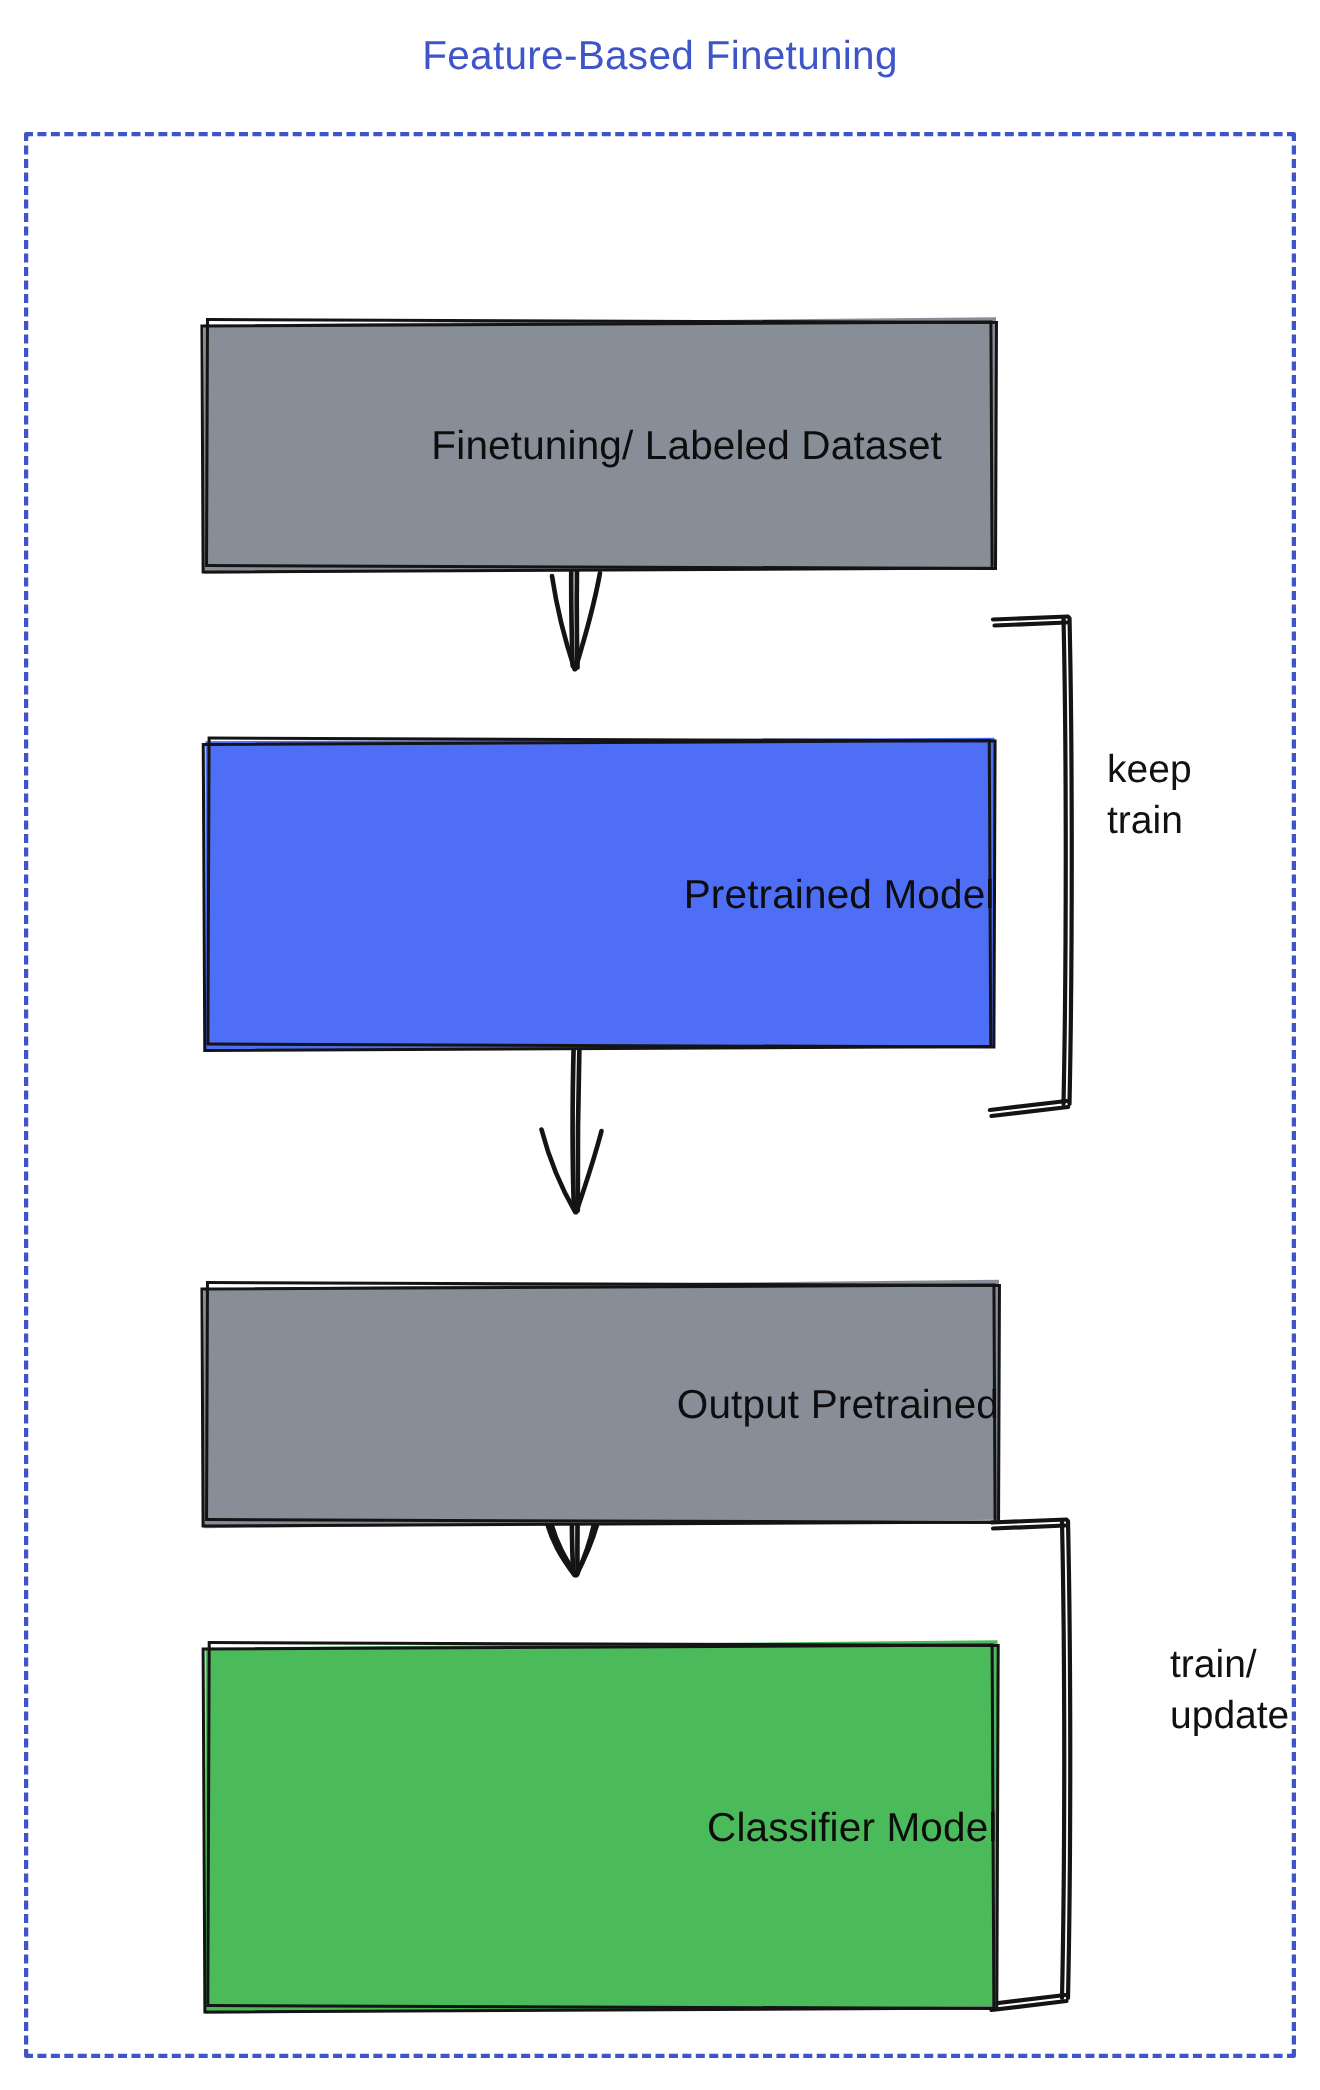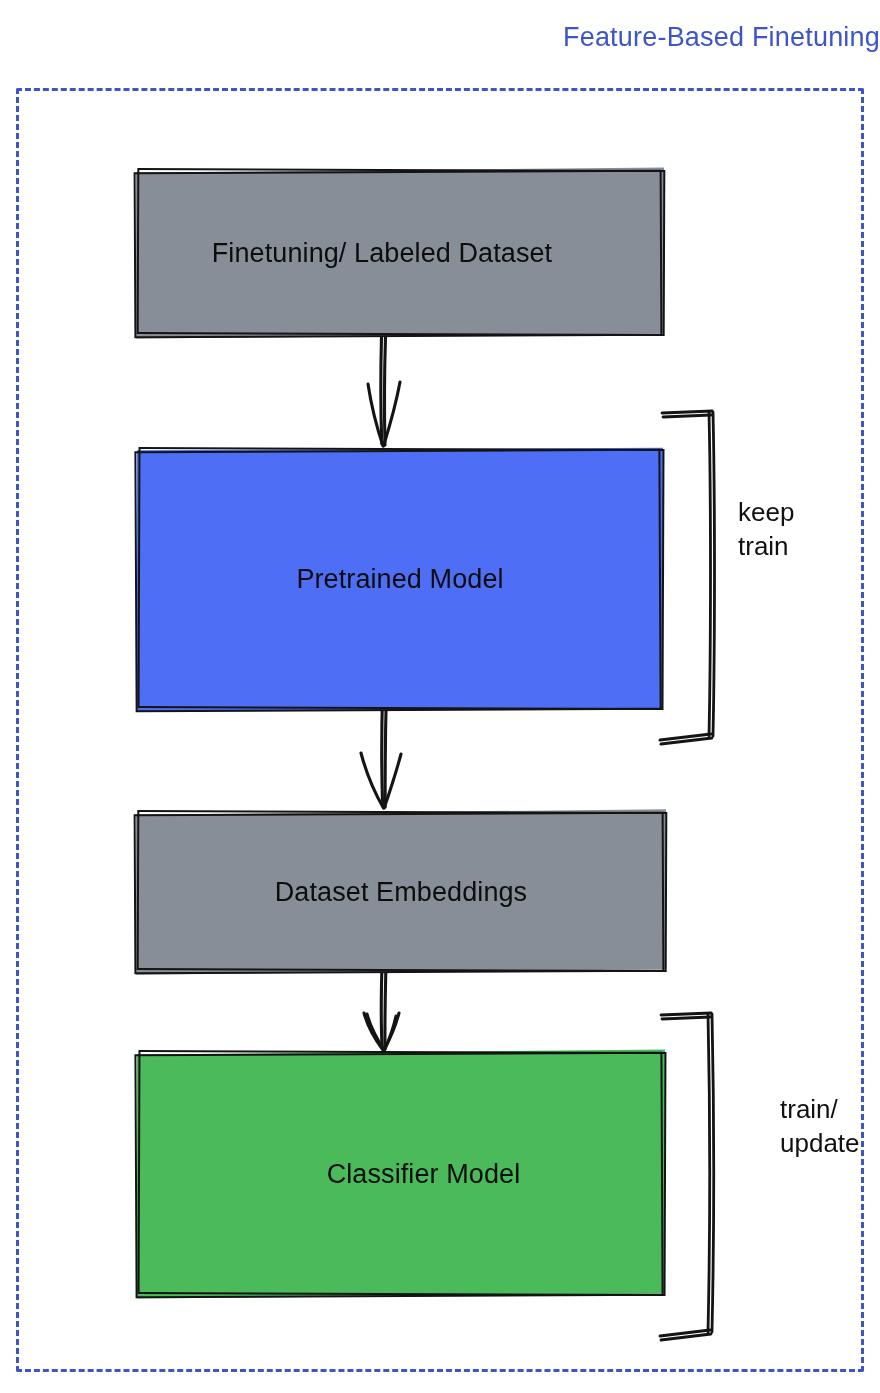--- a/index.html
+++ b/index.html
@@ -21,21 +21,21 @@
     inset: 0;
     width: 880px;
     height: 1393px;
   }
 
   .diagram-title {
     position: absolute;
     left: 0;
     top: 22px;
     width: 880px;
-    text-align: right;
+    text-align: center;
     font-size: 27px;
     font-weight: 400;
     letter-spacing: 0.2px;
     color: #3d55c9;
     font-family: "Liberation Sans", sans-serif;
     white-space: nowrap;
   }
 
   .frame {
     position: absolute;
@@ -47,21 +47,22 @@
     box-sizing: border-box;
     border-radius: 2px;
     pointer-events: none;
   }
 
   .node {
     position: absolute;
     box-sizing: border-box;
     display: flex;
     align-items: center;
-    justify-content: center;
+    justify-content: flex-end;
+    margin-top: 44px;
   }
   .node .node-label {
     position: relative;
     z-index: 3;
     font-size: 27px;
     font-weight: 400;
     color: #0d0d0d;
     font-family: "Liberation Sans", sans-serif;
     white-space: nowrap;
     letter-spacing: 0.1px;
@@ -81,21 +82,21 @@
     border: 2.4px solid #141414;
     pointer-events: none;
   }
   .node .stroke-a { transform: rotate(-0.28deg) translate(-2px, 1px); }
   .node .stroke-b { transform: rotate(0.22deg) translate(1px, -1px); }
 
   #n1 { left: 136px; top: 170px;  width: 528px; height: 166px; }
   #n1 .fill { background: #888e97; transform: skewY(-0.55deg); }
   #n1 .node-label { margin-right: 36px; }
 
-  #n2 { left: 137px; top: 449px;  width: 526px; height: 261px; }
+  #n2 { left: 137px; top: 449px;  width: 526px; height: 206px; }
   #n2 .fill { background: #4f6ef6; transform: skewY(-0.25deg); }
 
   #n3 { left: 136px; top: 812px;  width: 530px; height: 160px; }
   #n3 .fill { background: #888e97; transform: skewY(-0.6deg); }
 
   #n4 { left: 137px; top: 1052px; width: 528px; height: 244px; padding-left: 45px; }
   #n4 .fill { background: #4bba5a; transform: skewY(-0.55deg); }
 
   .side-label {
     position: absolute;
@@ -176,21 +177,21 @@
   <div class="fill"></div>
   <div class="stroke-a"></div>
   <div class="stroke-b"></div>
   <span class="node-label">Pretrained Model</span>
 </div>
 
 <div class="node" id="n3">
   <div class="fill"></div>
   <div class="stroke-a"></div>
   <div class="stroke-b"></div>
-  <span class="node-label">Dataset Embeddings</span>
+  <span class="node-label">Output Pretrained</span>
 </div>
 
 <div class="node" id="n4">
   <div class="fill"></div>
   <div class="stroke-a"></div>
   <div class="stroke-b"></div>
   <span class="node-label">Classifier Model</span>
 </div>
 
 <div class="side-label" id="lbl-frozen">keep

